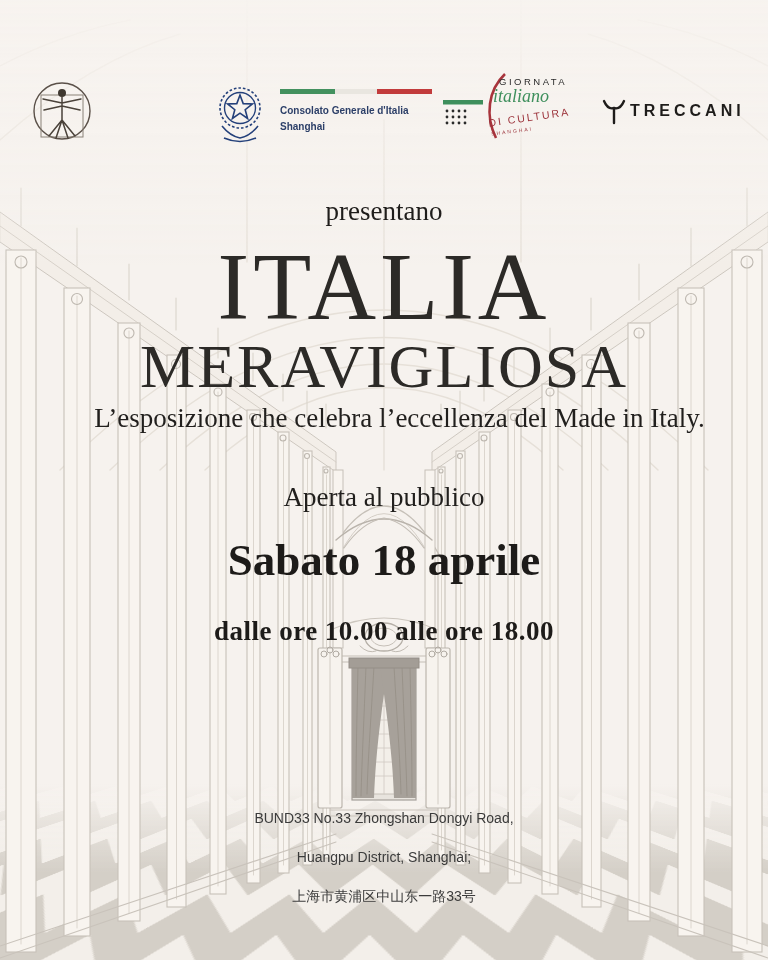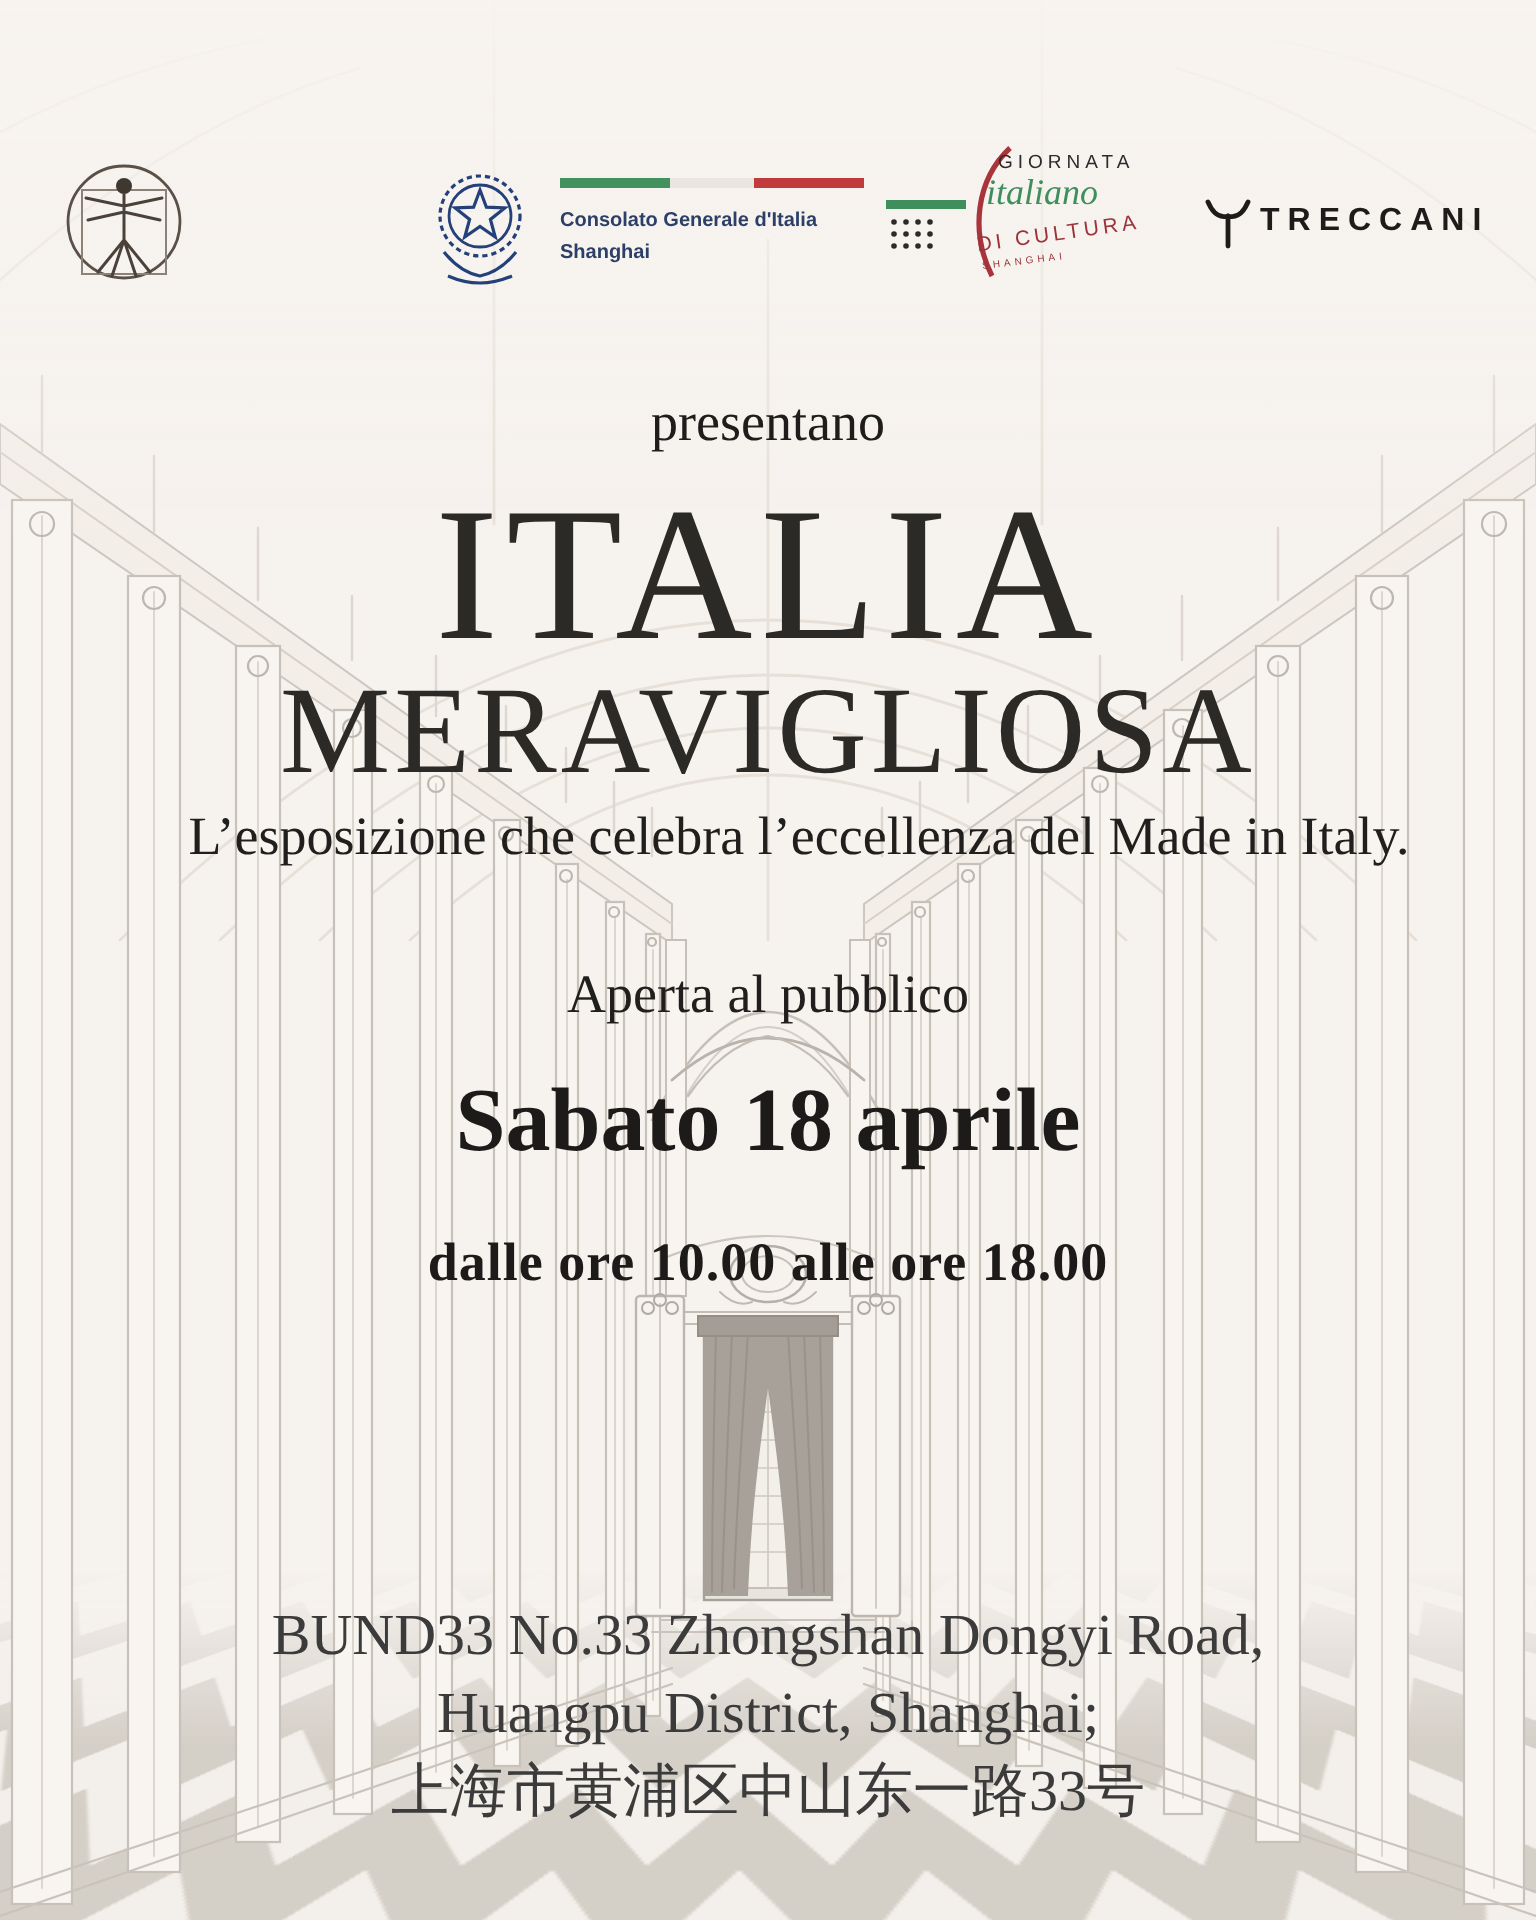--- a/index.html
+++ b/index.html
@@ -51,21 +51,21 @@
      letter-spacing:4px;color:#1e1c1a;}
   
   .ctr{position:absolute;left:0;right:0;text-align:center;}
   .presentano{top:196px;font-size:27px;color:#1f1d1b;}
   .title1{top:240px;font-size:95px;line-height:95px;letter-spacing:4px;color:#2c2a27;}
   .title2{top:334px;font-size:62px;line-height:64px;letter-spacing:2px;color:#2c2a27;}
   .subtitle{top:403px;font-size:27px;color:#211f1d;padding-left:31px;}
   .aperta{top:482px;font-size:27px;color:#211f1d;}
   .date{top:534px;font-size:45px;font-weight:bold;color:#1d1b19;}
   .hours{top:616px;font-size:27px;font-weight:bold;letter-spacing:.5px;color:#1d1b19;}
-  .address{top:799px;font-family:Liberation Serif, serif;font-size:29px;
+  .address{top:799px;font-family:Liberation Sans, sans-serif;font-size:14px;
      line-height:39px;color:#3b3b3b;}
 </style>
 </head>
 <body>
 
 <div class="poster">
 
   <div class="floor"></div>
   <div class="floor-fade"></div>
 

